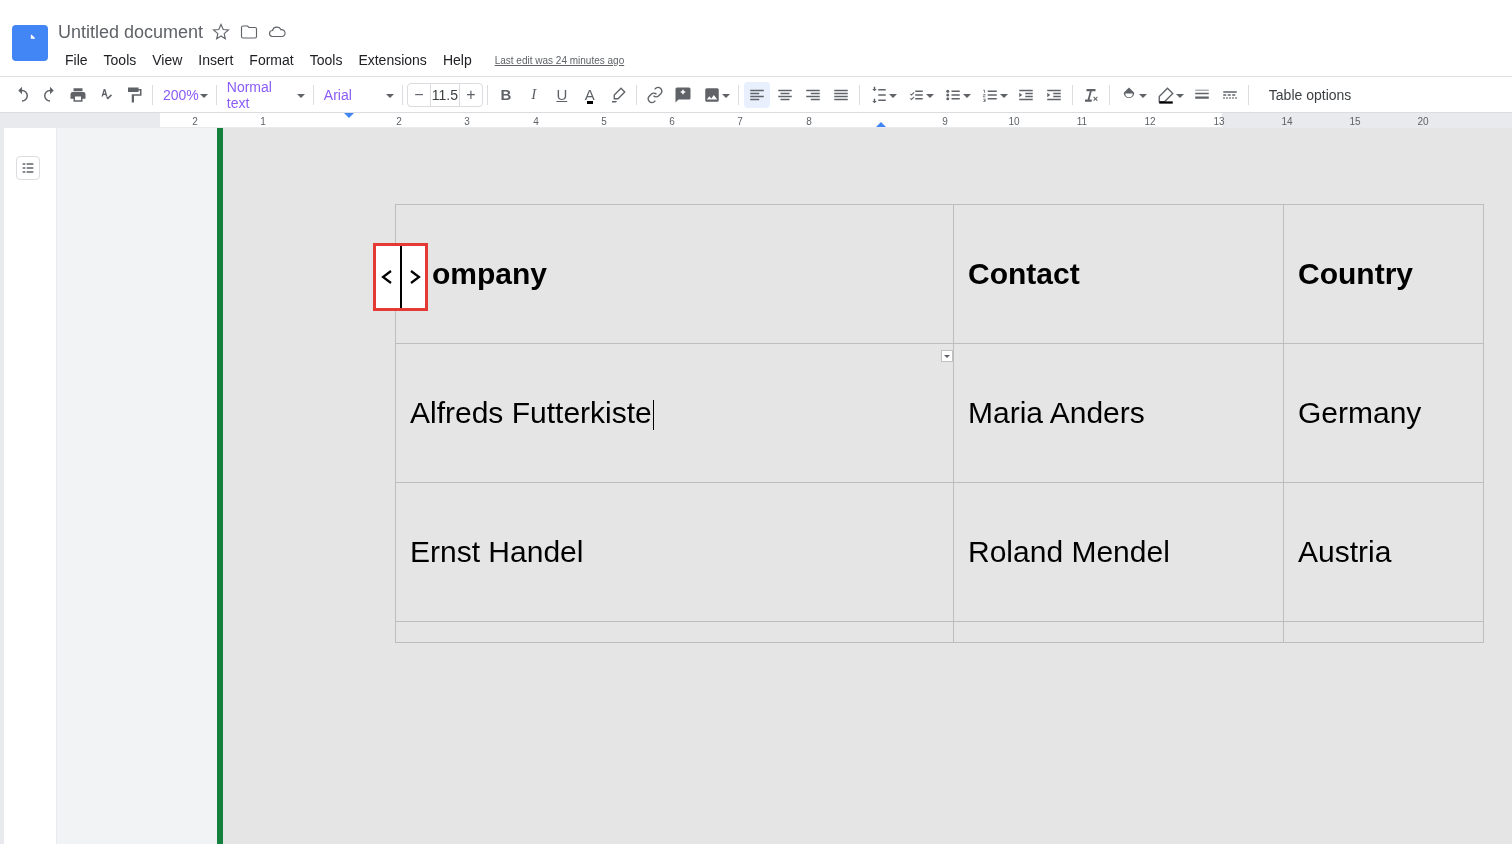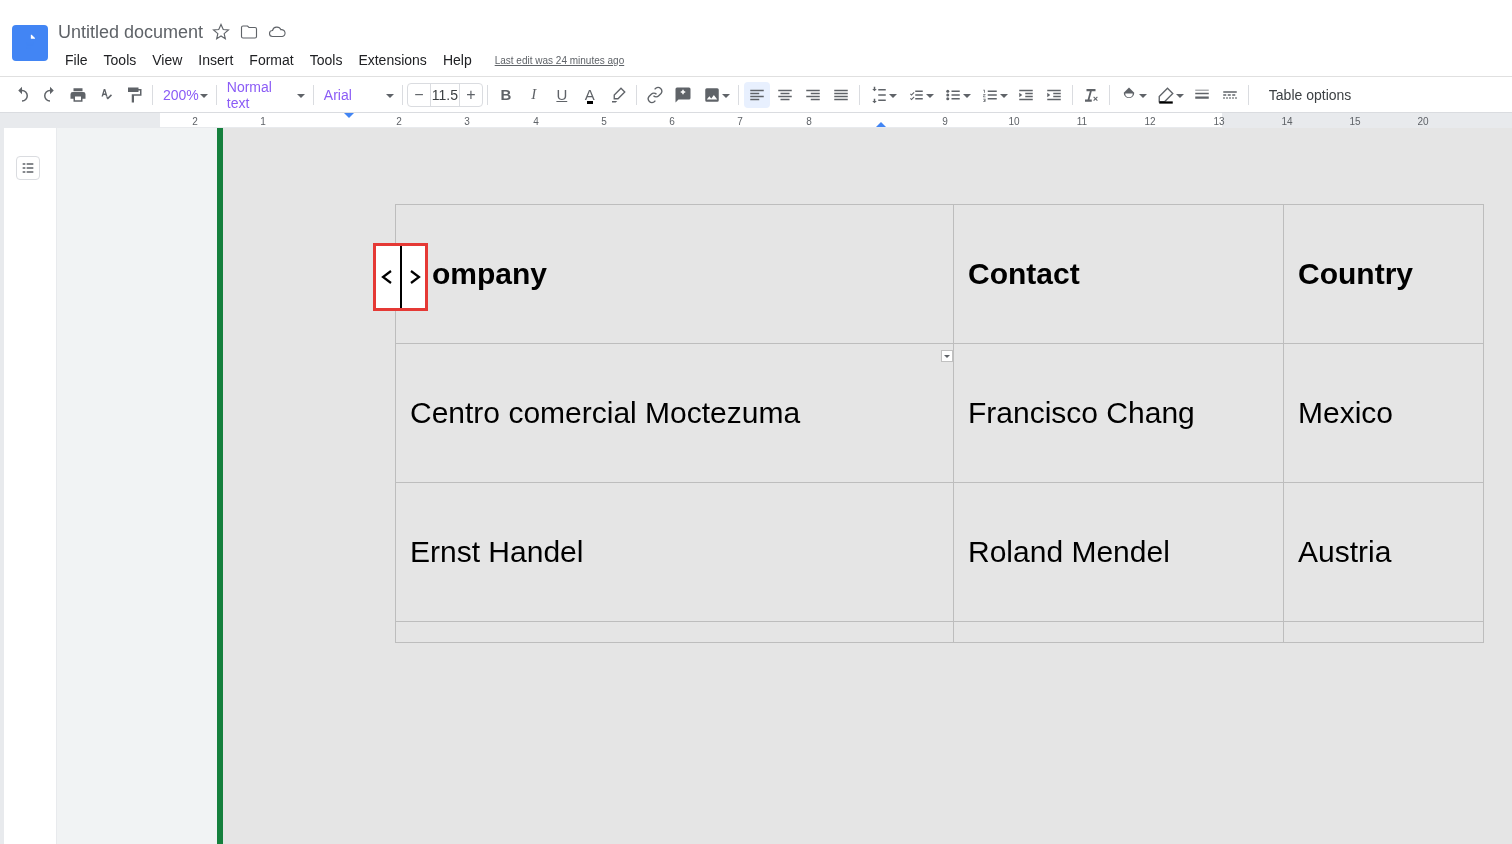--- a/index.html
+++ b/index.html
@@ -322,23 +322,23 @@
     <div class="page">
 
       <table class="doc-table">
         <tbody>
             <tr>
           <th class="c1"><span style="margin-left:22px">ompany</span></th>
           <th class="c2"><span>Contact</span></th>
           <th class="c3"><span>Country</span></th>
         </tr>
         <tr>
-          <td class="c1"><span>Centro comercial Moctezuma</span></td>
-          <td class="c2"><span>Francisco Chang</span></td>
-          <td class="c3"><span>Mexico</span></td>
+          <td class="c1"><span class="cursor">Alfreds Futterkiste</span></td>
+          <td class="c2"><span>Maria Anders</span></td>
+          <td class="c3"><span>Germany</span></td>
         </tr>
         <tr>
           <td class="c1"><span>Ernst Handel</span></td>
           <td class="c2"><span>Roland Mendel</span></td>
           <td class="c3"><span>Austria</span></td>
         </tr>
         <tr>
           <td class="c1" style="padding:10px"></td>
               <td class="c2" style="padding:10px"></td>
               <td class="c3" style="padding:10px"></td>

